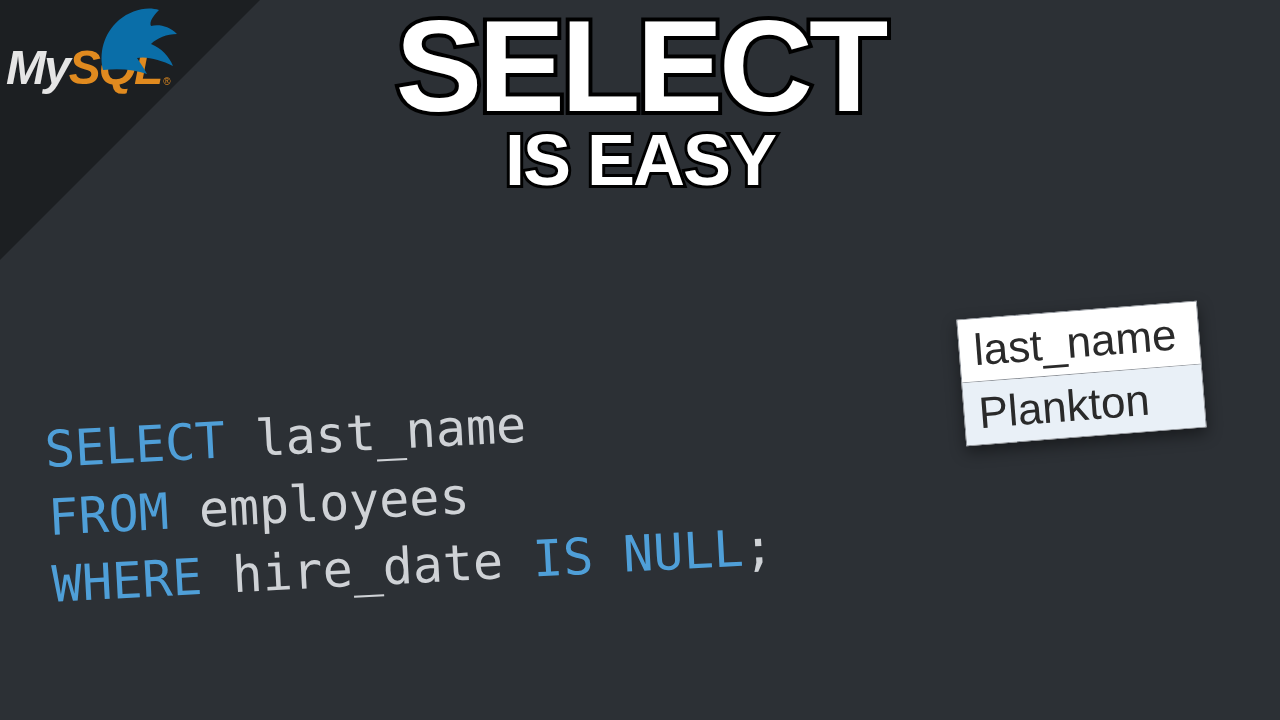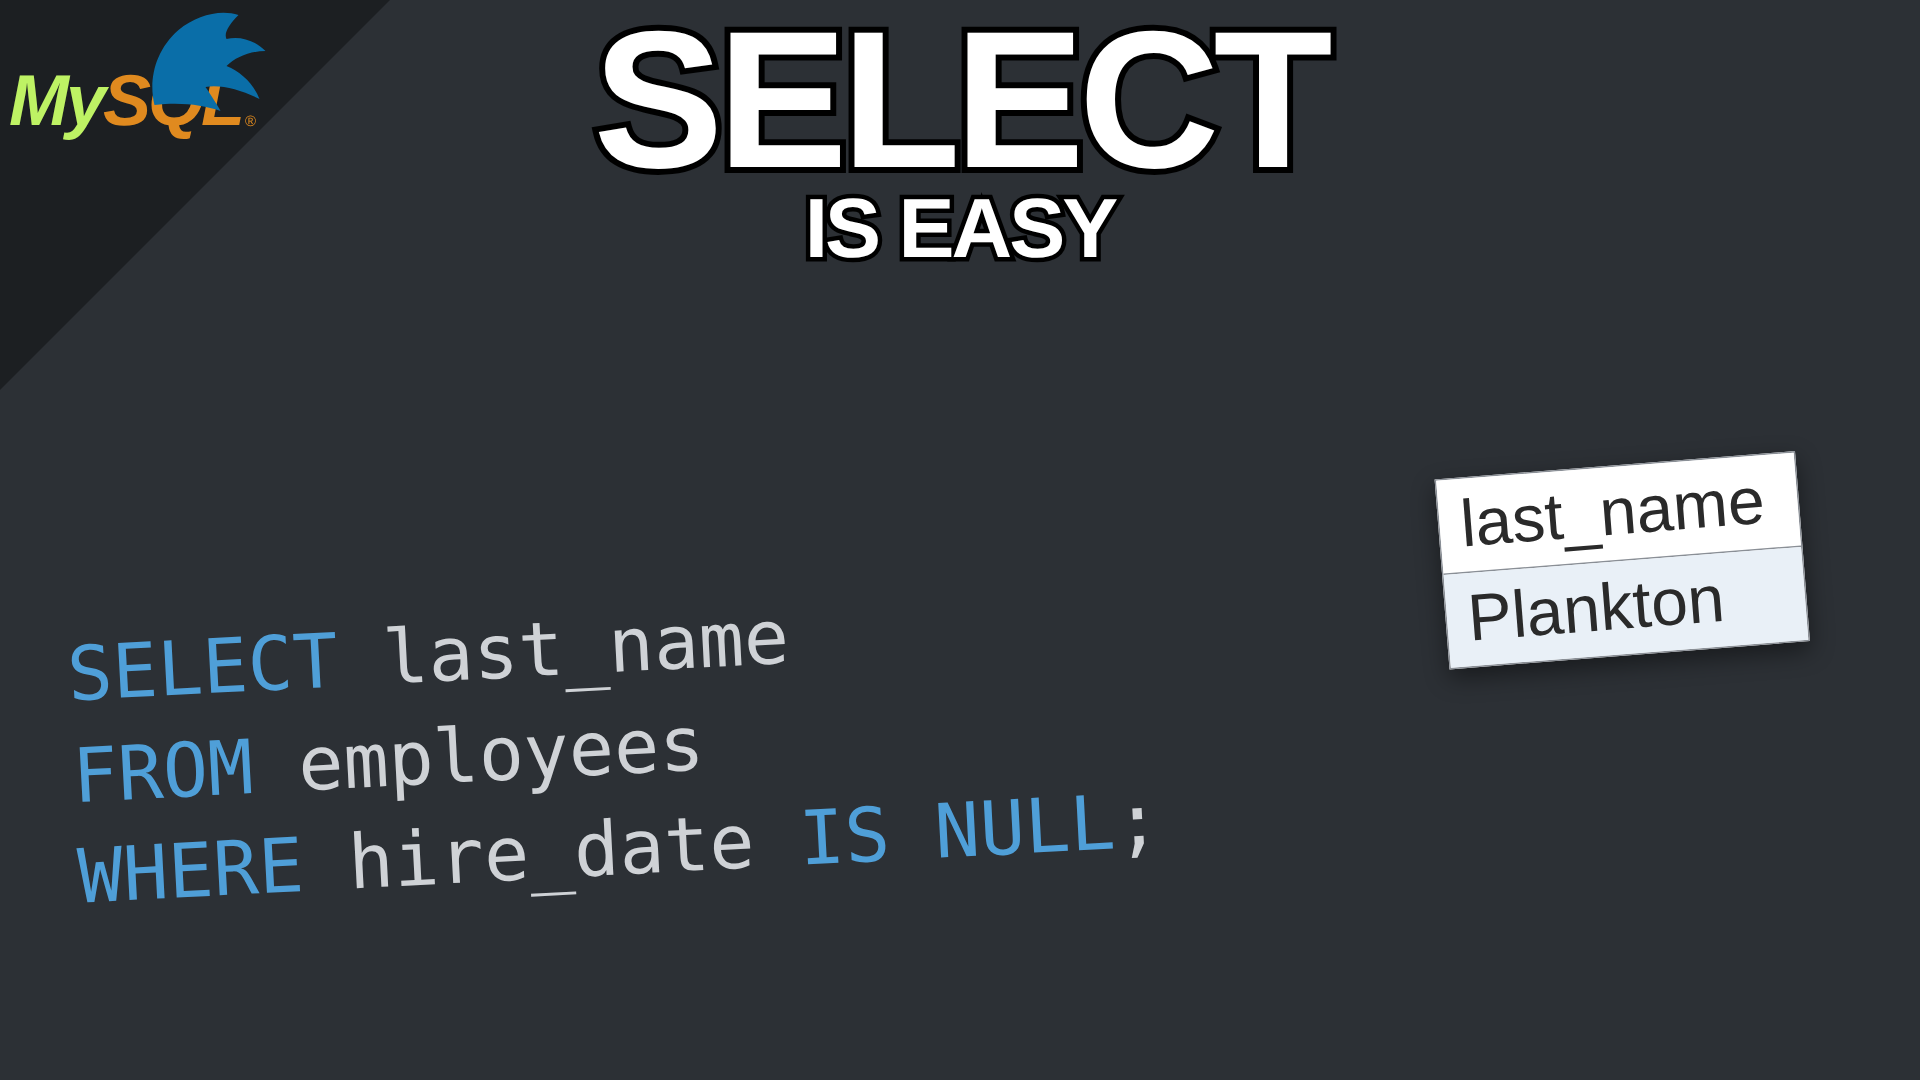--- a/index.html
+++ b/index.html
@@ -20,21 +20,21 @@
   }
 
   
   .mysql-logo {
     position: absolute;
     top: 40px;
     left: 6px;
     display: flex;
     align-items: flex-end;
   }
-  .mysql-my { color: #bef264; font-weight: 900; font-style: italic; font-size: 48px; letter-spacing: -2px; }
+  .mysql-my { color: #e5e5e5; font-weight: 900; font-style: italic; font-size: 48px; letter-spacing: -2px; }
   .mysql-sql { color: #e08a1f; font-weight: 900; font-style: italic; font-size: 48px; letter-spacing: -2px; }
   .mysql-tm { color: #e08a1f; font-size: 10px; margin-left: 2px; margin-bottom: 8px; }
   .dolphin {
     position: absolute;
     top: -36px;
     right: -10px;
   }
 
   
   .title-block {
@@ -49,21 +49,21 @@
     font-weight: 900;
     font-size: 130px;
     color: #fff;
     letter-spacing: -4px;
     -webkit-text-stroke: 8px #000;
     paint-order: stroke fill;
     line-height: 0.9;
   }
   .title-sub {
     font-weight: 900;
-    font-size: 56px;
+    font-size: 72px;
     color: #fff;
     letter-spacing: -2px;
     -webkit-text-stroke: 6px #000;
     paint-order: stroke fill;
     margin-top: -6px;
   }
 
   
   .code-block {
     position: absolute;

